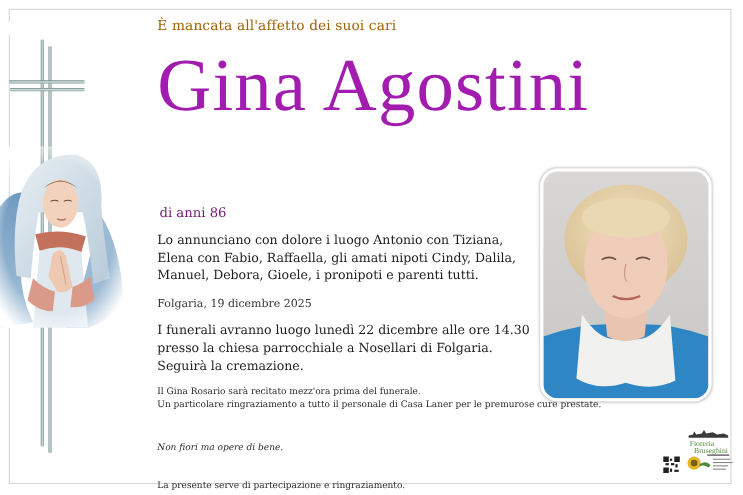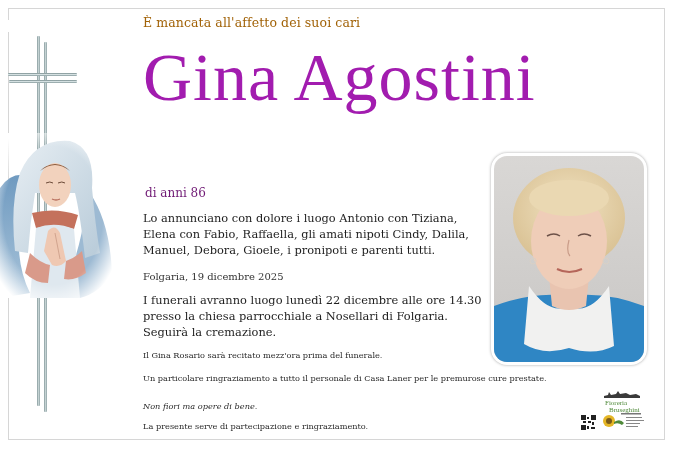--- a/index.html
+++ b/index.html
@@ -83,23 +83,23 @@
       color: #1e1e1e;
     }
     .small {
       position: absolute;
       left: 143px;
       font-size: 8.2px;
       color: #2a2a2a;
       white-space: nowrap;
     }
     .rosary { top: 350px; }
-    .thanks { top: 373px; }
+    .thanks { top: 362px; }
     .flowers { top: 401px; font-style: italic; }
-    .notice { top: 421px; text-align: right; }
+    .notice { top: 436px; text-align: right; }
 
     
     .cross-bar {
       position: absolute;
       background: linear-gradient(90deg, #7f9496 0%, #c9d6d7 45%, #8ea2a4 100%);
       border-radius: 1px;
     }
     .cross-h {
       background: linear-gradient(180deg, #6f8486 0%, #d4e0e1 50%, #809597 100%);
     }
@@ -131,21 +131,21 @@
       height: 100%;
       border-radius: 13px;
       overflow: hidden;
       background: linear-gradient(180deg, #d9d7d5 0%, #cfcdcb 60%, #c8c6c4 100%);
       position: relative;
     }
 
     
     .logo {
       position: absolute;
-      left: 578px;
+      left: 600px;
       top: 390px;
       width: 72px;
       height: 44px;
     }
   </style>
 </head>
 <body>
 
 <div class="frame"></div>
 <div class="frame-gap" style="top:20px;height:12px;"></div>

